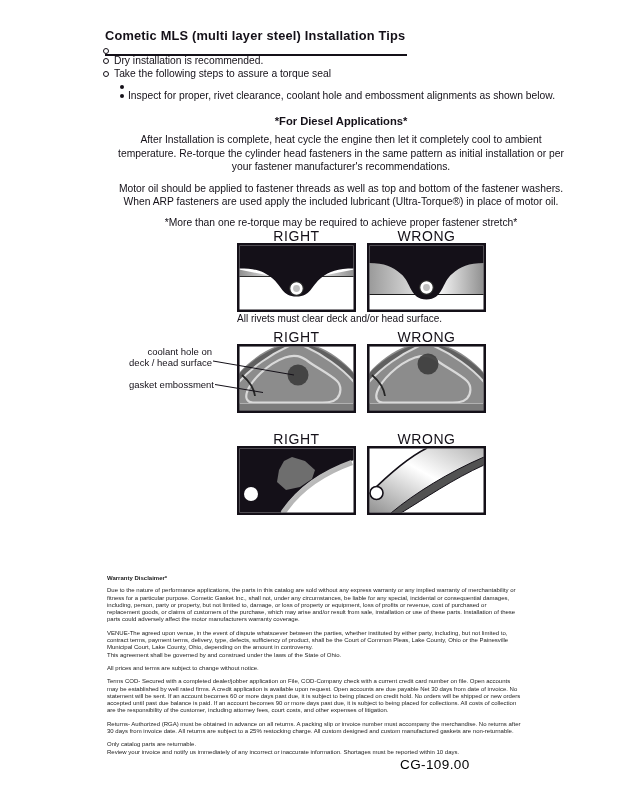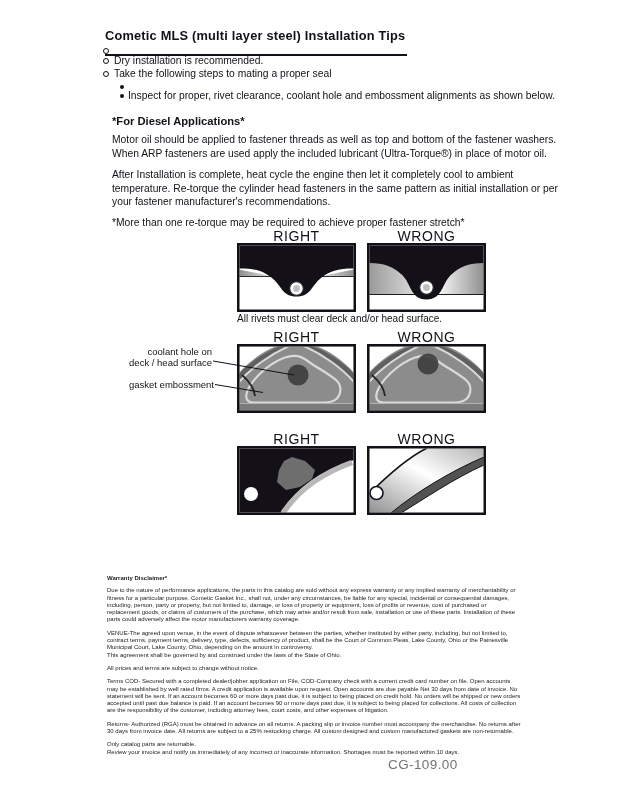--- a/index.html
+++ b/index.html
@@ -14,39 +14,39 @@
     border-bottom:2px solid var(--ink,#141018);padding-bottom:11px;padding-right:2px;}
   
   .bullets{position:absolute;top:44px;left:103px;width:520px;font-size:10.3px;line-height:13.4px;}
   .bullet-row{display:flex;align-items:flex-start;}
   .b-marker{flex:0 0 auto;width:4px;height:4px;border:1px solid var(--ink,#141018);
     border-radius:50%;margin:4px 5px 0 0;}
   .sub{margin-left:17px;}
   .s-marker{flex:0 0 auto;width:4px;height:4px;background:var(--ink,#141018);
     border-radius:50%;margin:4.5px 4px 0 0;}
   
-  .diesel{position:absolute;top:115px;left:112px;width:458px;font-size:10.3px;line-height:13.4px;}
+  .diesel{position:absolute;top:115px;left:112px;width:458px;font-size:10.3px;line-height:13.4px;text-align:center;}
   .diesel h3{margin:0 0 5px 0;font-size:11.2px;font-weight:bold;}
   .diesel p{margin:0 0 8px 0;}
   .diesel p.note{margin-top:1px;}
   
   .diagrams{position:absolute;top:228px;left:0;width:534px;height:330px;}
   .dg-label{position:absolute;width:119px;text-align:center;font-size:14px;
     letter-spacing:0.6px;color:var(--ink,#141018);}
   .dg-panel{position:absolute;width:119px;height:69px;}
   .dg-caption{position:absolute;left:237px;font-size:10px;font-weight:normal;line-height:10.6px;}
   .annot{position:absolute;left:100px;text-align:right;font-size:9.5px;line-height:11px;
     color:var(--ink,#141018);}
   .leader-svg{position:absolute;left:0;top:0;pointer-events:none;}
   
   .legal{position:absolute;top:575px;left:107px;width:414px;font-size:6px;line-height:7.3px;color:#1c1c1c;}
   .legal h4{margin:0 0 5px 0;font-size:6px;font-weight:bold;}
   .legal p{margin:0 0 6px 0;white-space:pre-line;}
   
-  .footer-code{position:absolute;top:757px;left:388px;font-size:13.5px;letter-spacing:0.4px;color:#737373;}
+  .footer-code{position:absolute;top:757px;left:400px;font-size:13.5px;letter-spacing:0.4px;color:#000000;}
   svg{display:block;}
 </style>
 </head>
 <body>
 
 <div class="page">
 
   <div class="title-block">
     <span class="title">Cometic MLS (multi layer steel) Installation Tips</span>
   </div>
@@ -54,35 +54,35 @@
   <div class="bullets">
     <div class="bullet-row">
       <span class="b-marker"></span>
     </div>
     <div class="bullet-row">
       <span class="b-marker"></span>
       <span>Dry installation is recommended.</span>
     </div>
     <div class="bullet-row">
       <span class="b-marker"></span>
-      <span>Take the following steps to mating a proper seal</span>
+      <span>Take the following steps to assure a torque seal</span>
     </div>
     <div class="bullet-row sub">
       <span class="s-marker"></span>
     </div>
     <div class="bullet-row sub">
       <span class="s-marker"></span>
       <span>Inspect for proper, rivet clearance, coolant hole and embossment alignments as shown below.</span>
     </div>
   </div>
 
   <div class="diesel">
     <h3>*For Diesel Applications*</h3>
+    <p>After Installation is complete, heat cycle the engine then let it completely cool to ambient temperature. Re-torque the cylinder head fasteners in the same pattern as initial installation or per your fastener manufacturer's recommendations.</p>
     <p>Motor oil should be applied to fastener threads as well as top and bottom of the fastener washers. When ARP fasteners are used apply the included lubricant (Ultra-Torque®) in place of motor oil.</p>
-    <p>After Installation is complete, heat cycle the engine then let it completely cool to ambient temperature. Re-torque the cylinder head fasteners in the same pattern as initial installation or per your fastener manufacturer's recommendations.</p>
     <p class="note">*More than one re-torque may be required to achieve proper fastener stretch*</p>
   </div>
 
   <div class="diagrams">
 
     <div class="dg-label" style="left:237px;top:0px;">RIGHT</div>
     <div class="dg-label" style="left:367px;top:0px;">WRONG</div>
 
     <div class="dg-panel" style="left:237px;top:15px;">
       <svg width="119" height="69" viewBox="0 0 119 69">

